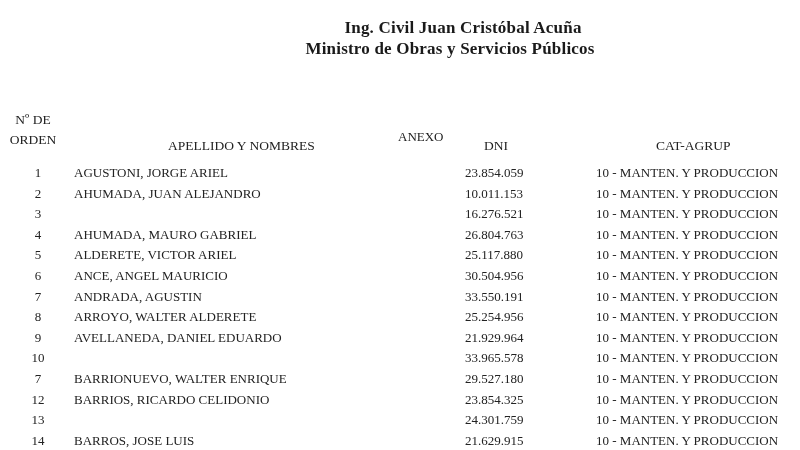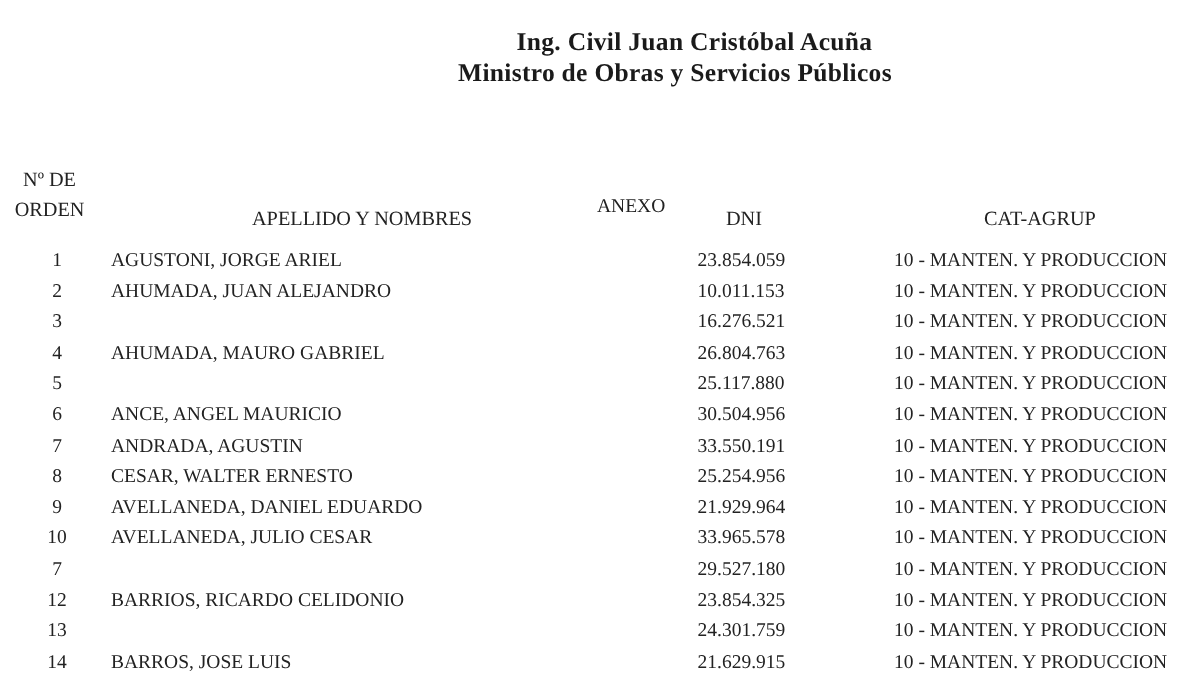--- a/index.html
+++ b/index.html
@@ -115,55 +115,56 @@
       <span class="c-cat">10 - MANTEN. Y PRODUCCION</span>
     </div>
     <div class="row">
       <span class="c-num">4</span>
       <span class="c-name">AHUMADA, MAURO GABRIEL</span>
       <span class="c-dni">26.804.763</span>
       <span class="c-cat">10 - MANTEN. Y PRODUCCION</span>
     </div>
     <div class="row">
       <span class="c-num">5</span>
+      <span class="c-name">ALDERETE, VICTOR ARIEL</span>
       <span class="c-dni">25.117.880</span>
       <span class="c-cat">10 - MANTEN. Y PRODUCCION</span>
     </div>
     <div class="row">
       <span class="c-num">6</span>
       <span class="c-name">ANCE, ANGEL MAURICIO</span>
       <span class="c-dni">30.504.956</span>
       <span class="c-cat">10 - MANTEN. Y PRODUCCION</span>
     </div>
     <div class="row">
       <span class="c-num">7</span>
       <span class="c-name">ANDRADA, AGUSTIN</span>
       <span class="c-dni">33.550.191</span>
       <span class="c-cat">10 - MANTEN. Y PRODUCCION</span>
     </div>
     <div class="row">
       <span class="c-num">8</span>
-      <span class="c-name">CESAR, WALTER ERNESTO</span>
+      <span class="c-name">ARROYO, WALTER ALDERETE</span>
       <span class="c-dni">25.254.956</span>
       <span class="c-cat">10 - MANTEN. Y PRODUCCION</span>
     </div>
     <div class="row">
       <span class="c-num">9</span>
       <span class="c-name">AVELLANEDA, DANIEL EDUARDO</span>
       <span class="c-dni">21.929.964</span>
       <span class="c-cat">10 - MANTEN. Y PRODUCCION</span>
     </div>
     <div class="row">
       <span class="c-num">10</span>
-      <span class="c-name">AVELLANEDA, JULIO CESAR</span>
       <span class="c-dni">33.965.578</span>
       <span class="c-cat">10 - MANTEN. Y PRODUCCION</span>
     </div>
     <div class="row">
       <span class="c-num">7</span>
+      <span class="c-name">BARRIONUEVO, WALTER ENRIQUE</span>
       <span class="c-dni">29.527.180</span>
       <span class="c-cat">10 - MANTEN. Y PRODUCCION</span>
     </div>
     <div class="row">
       <span class="c-num">12</span>
       <span class="c-name">BARRIOS, RICARDO CELIDONIO</span>
       <span class="c-dni">23.854.325</span>
       <span class="c-cat">10 - MANTEN. Y PRODUCCION</span>
     </div>
     <div class="row">

